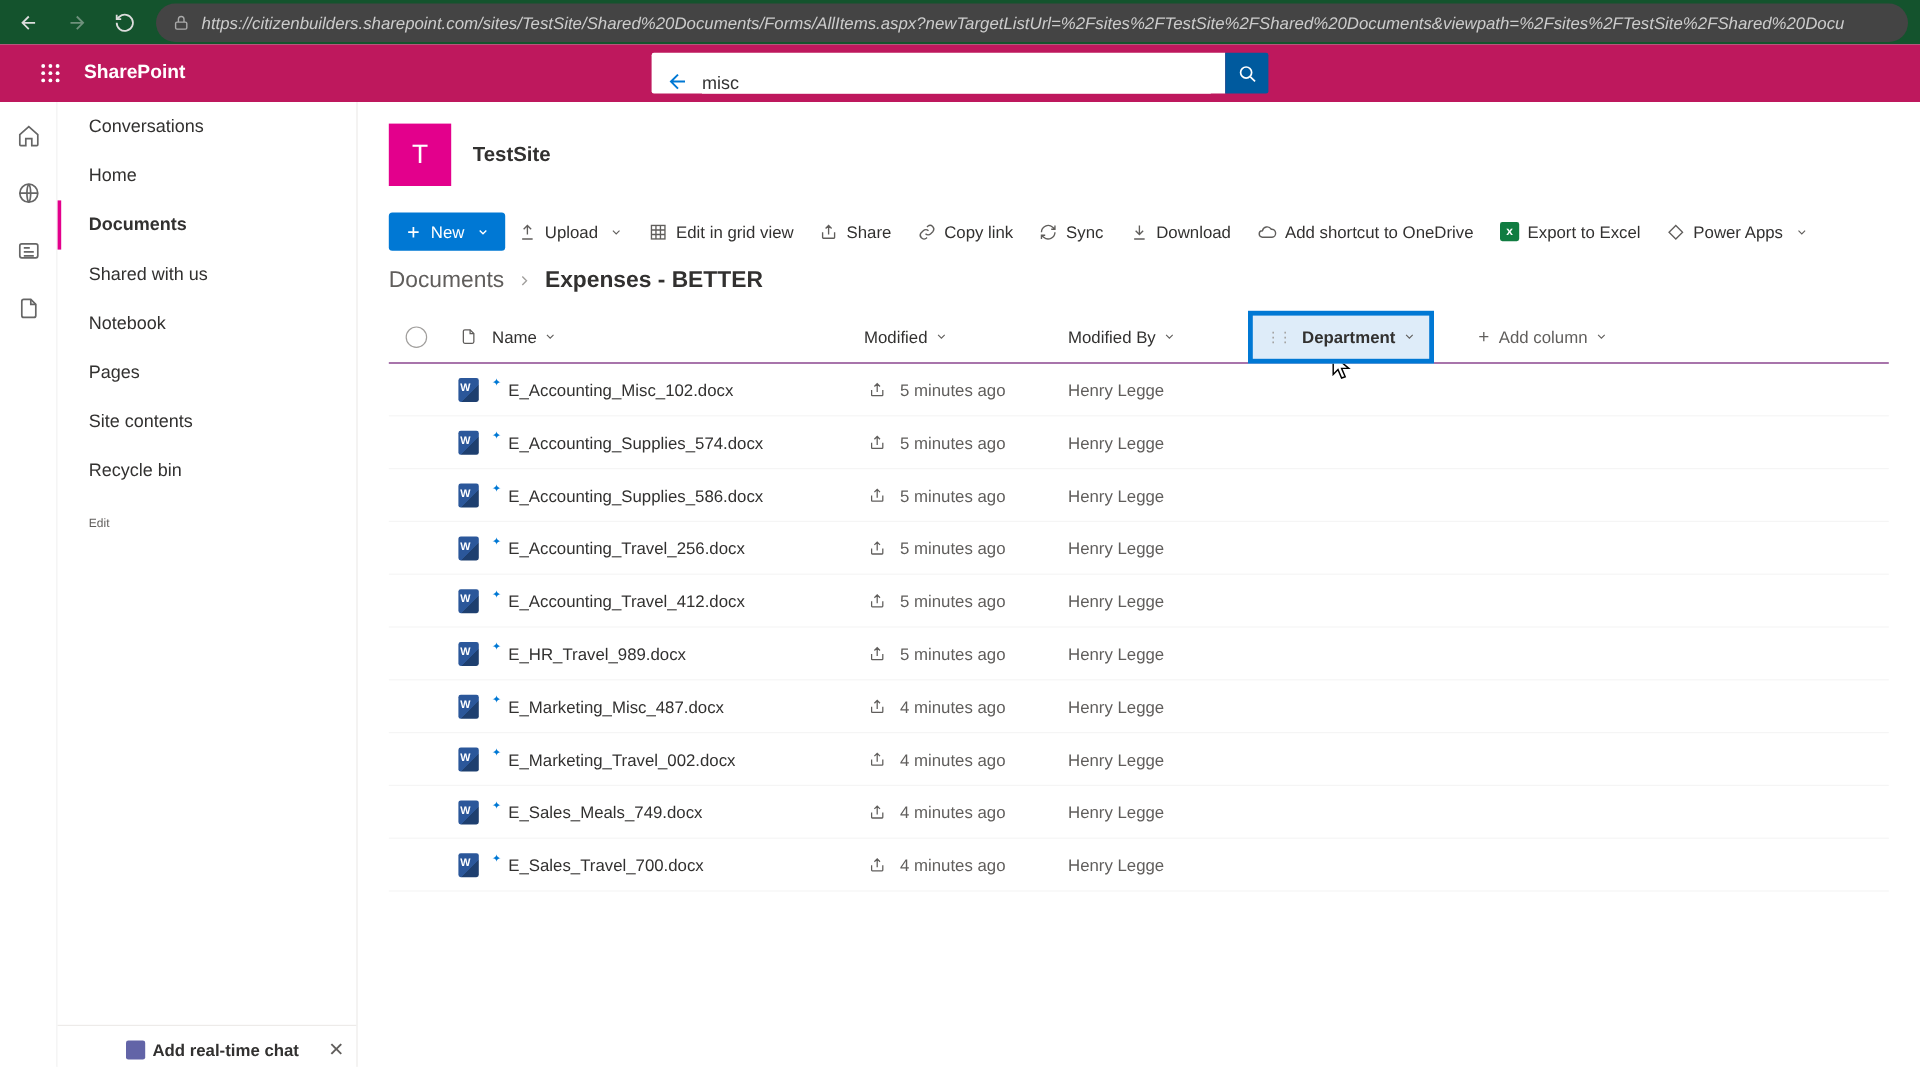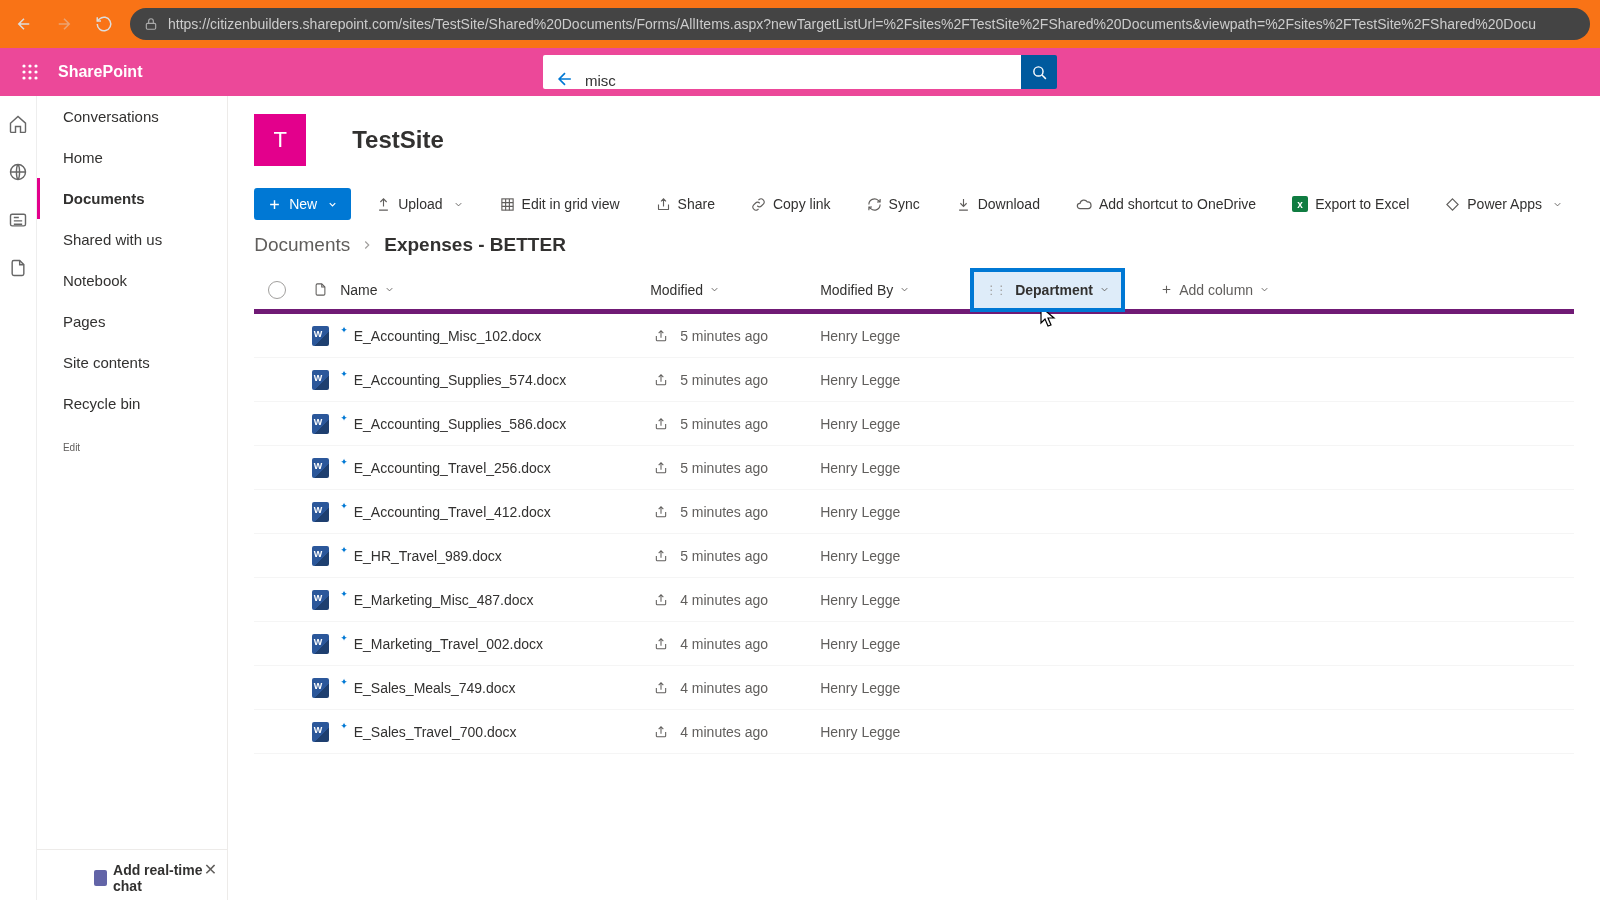--- a/index.html
+++ b/index.html
@@ -1,26 +1,26 @@
 <!DOCTYPE html>
 <html><head>
 <meta charset="utf-8">
 <style>
 * { margin: 0; padding: 0; box-sizing: border-box; font-family: "Segoe UI", Arial, sans-serif; }
 body { background: #fff; overflow: hidden; height: 900px; width: 1600px; }
 
 
-.browser-chrome { background: #f97316; height: 48px; display: flex; align-items: center; padding: 0 10px; gap: 12px; }
+.browser-chrome { background: #14532d; height: 37px; display: flex; align-items: center; padding: 0 10px; gap: 12px; font-style: italic; }
 .browser-btn { width: 28px; height: 28px; display: flex; align-items: center; justify-content: center; color: #ddd; cursor: pointer; }
 .browser-btn svg { width: 18px; height: 18px; }
 .addr-bar { flex: 1; background: #444; height: 32px; border-radius: 16px; display: flex; align-items: center; padding: 0 14px; gap: 10px; color: #ccc; font-size: 14px; overflow: hidden; white-space: nowrap; }
 .addr-bar .lock { color: #aaa; }
 
 
-.sp-header { background: #ec4899; height: 48px; display: flex; align-items: center; padding-left: 6px; }
+.sp-header { background: #be185d; height: 48px; display: flex; align-items: center; padding-left: 18px; }
 .waffle { width: 48px; height: 48px; display: flex; align-items: center; justify-content: center; color: #fff; cursor: pointer; }
 .sp-brand { color: #fff; font-size: 16px; font-weight: 600; padding-left: 4px; }
 .search-wrap { margin-left: auto; margin-right: auto; display: flex; align-items: center; position: absolute; left: 50%; transform: translateX(-50%); }
 .search-box { background: #fff; height: 34px; width: 478px; display: flex; align-items: flex-end; padding: 0 12px; gap: 10px; border-radius: 2px 0 0 2px; }
 .search-back { color: #0078d4; display: flex; }
 .search-input { border: none; outline: none; font-size: 15px; flex: 1; color: #333; }
 .search-go { width: 36px; height: 34px; background: #005a9e; display: flex; align-items: center; justify-content: center; color: #fff; border-radius: 0 2px 2px 0; cursor: pointer; }
 
 
 .layout { display: flex; height: calc(900px - 96px); }
@@ -34,37 +34,37 @@
 .nav-edit { padding: 18px 26px; color: #605e5c; font-size: 10px; cursor: pointer; }
 .chat-card { margin-top: auto; border-top: 1px solid #edebe9; padding: 12px 14px 6px 14px; position: relative; font-size: 13px; }
 .chat-card .title { font-weight: 600; color: #323130; font-size: 14px; display: flex; align-items: center; gap: 6px; margin-left: 43px; }
 .chat-card .sub { color: #605e5c; margin-top: 4px; line-height: 1.3; }
 .chat-card .close { position: absolute; top: 10px; right: 10px; color: #605e5c; cursor: pointer; font-size: 16px; }
 .teams-icon { width: 16px; height: 16px; background: #6264a7; border-radius: 2px; display: inline-block; }
 
 .main { flex: 1; display: flex; flex-direction: column; }
 .main-hdr { display: flex; align-items: center; gap: 18px; padding: 18px 26px 22px 26px; }
 .main-tile { width: 52px; height: 52px; background: #e3008c; color: #fff; display: flex; align-items: center; justify-content: center; font-size: 22px; }
-.main-title { font-size: 24px; font-weight: 600; color: #323130; margin-left: 28px; }
-
-.toolbar { display: flex; align-items: center; gap: 14px; padding: 0 26px 14px 26px; flex-wrap: nowrap; }
+.main-title { font-size: 17px; font-weight: 600; color: #323130; }
+
+.toolbar { display: flex; align-items: center; gap: 0; padding: 0 26px 14px 26px; flex-wrap: nowrap; }
 .tb-btn { display: flex; align-items: center; gap: 7px; padding: 7px 11px; font-size: 14px; color: #323130; cursor: pointer; border-radius: 2px; white-space: nowrap; }
 .tb-btn .ic { color: #605e5c; display: flex; }
 .tb-btn.primary { background: #0078d4; color: #fff; border-radius: 3px; padding: 8px 13px; }
 .tb-btn.primary .ic { color: #fff; }
 .tb-btn .chev { margin-left: 3px; }
 .excel-ic { width: 16px; height: 16px; background: #107c41; border-radius: 2px; display: flex; align-items: center; justify-content: center; color: #fff; font-size: 10px; font-weight: bold; }
 
 .crumbs { display: flex; align-items: center; gap: 10px; padding: 0 26px 14px 26px; font-size: 19px; }
 .crumbs .root { color: #605e5c; cursor: pointer; }
 .crumbs .sep { color: #a19f9d; }
 .crumbs .cur { font-weight: 600; color: #323130; }
 
 .grid { padding: 0 26px; }
-.ghead { display: flex; align-items: center; border-bottom: 5px solid #701a75; height: 44px; font-size: 14px; color: #323130; position: relative; }
+.ghead { display: flex; align-items: center; border-bottom: 1px solid #701a75; height: 44px; font-size: 14px; color: #323130; position: relative; }
 .col-sel { width: 46px; display: flex; justify-content: center; }
 .circle { width: 18px; height: 18px; border: 1px solid #a19f9d; border-radius: 50%; }
 .col-ic { width: 40px; display: flex; justify-content: center; color: #605e5c; }
 .col-name { width: 310px; display: flex; align-items: center; gap: 6px; cursor: pointer; }
 .col-mod { width: 170px; display: flex; align-items: center; gap: 6px; cursor: pointer; }
 .col-by { width: 160px; display: flex; align-items: center; gap: 6px; cursor: pointer; }
 .col-dept { width: 180px; display: flex; align-items: center; gap: 6px; cursor: pointer; }
 .col-add { display: flex; align-items: center; gap: 6px; color: #605e5c; cursor: pointer; }
 .hdr-chev { color: #605e5c; }
 .dept-hilite { border: 4px solid #0078d4; background: #deecf9; padding: 10px 11px; margin: -4px 0 -4px -10px; position: relative; z-index: 2; }

